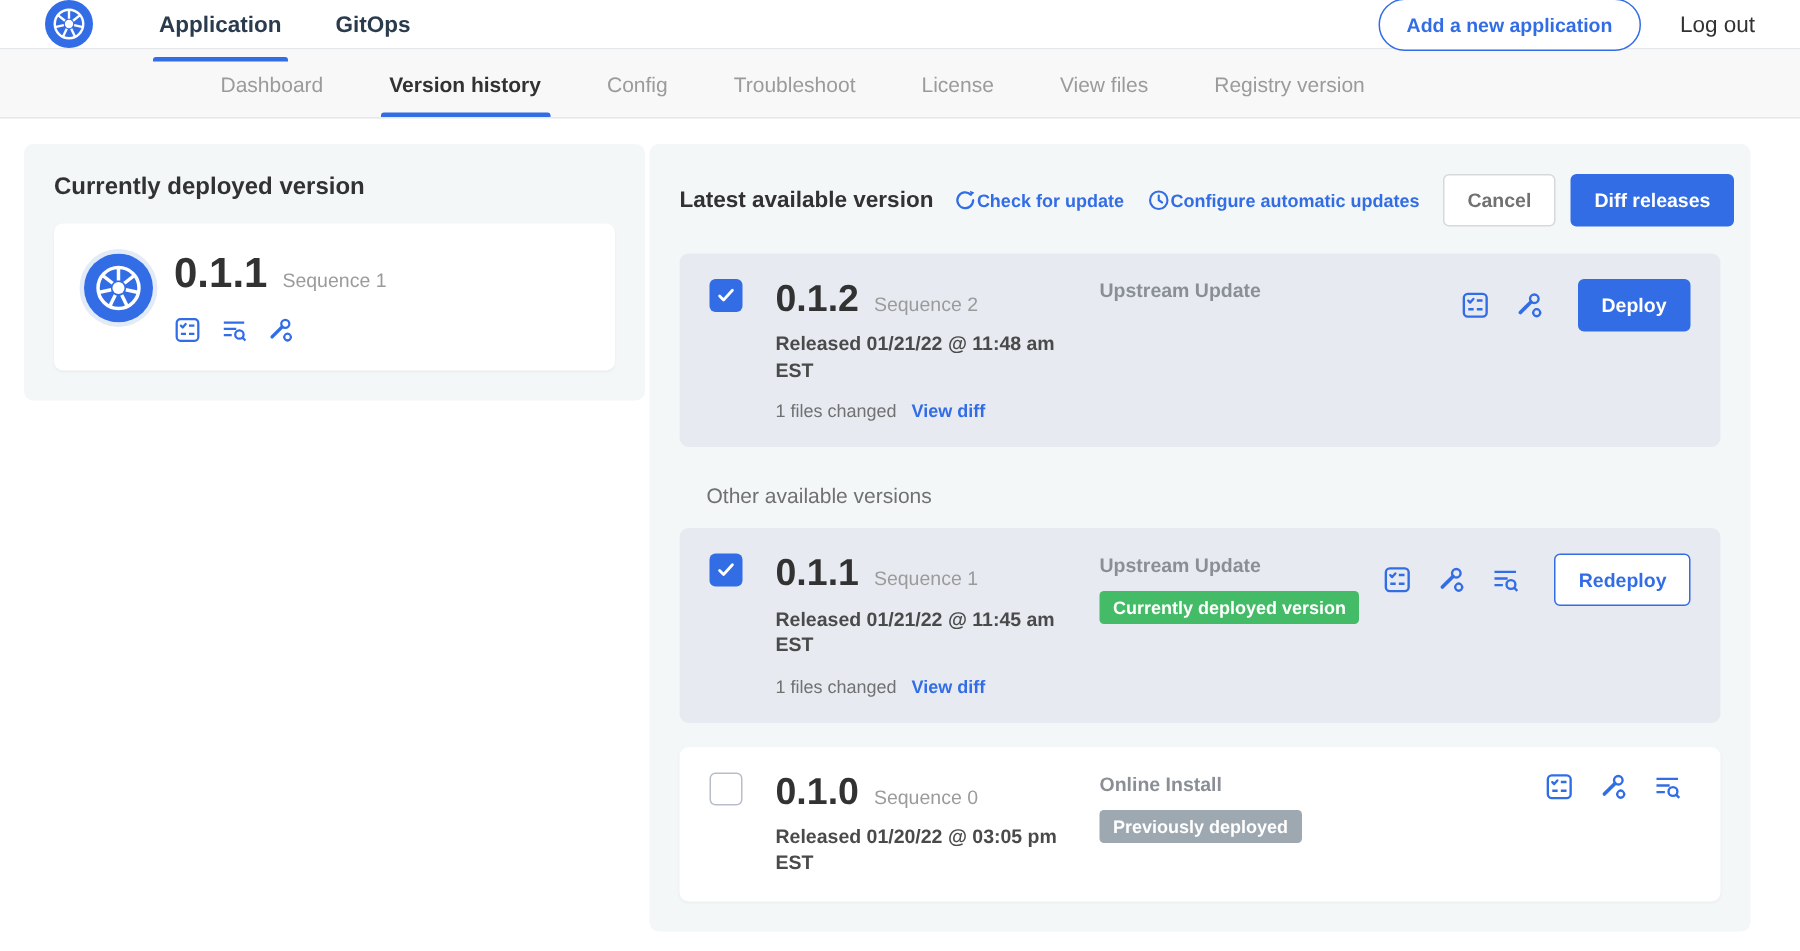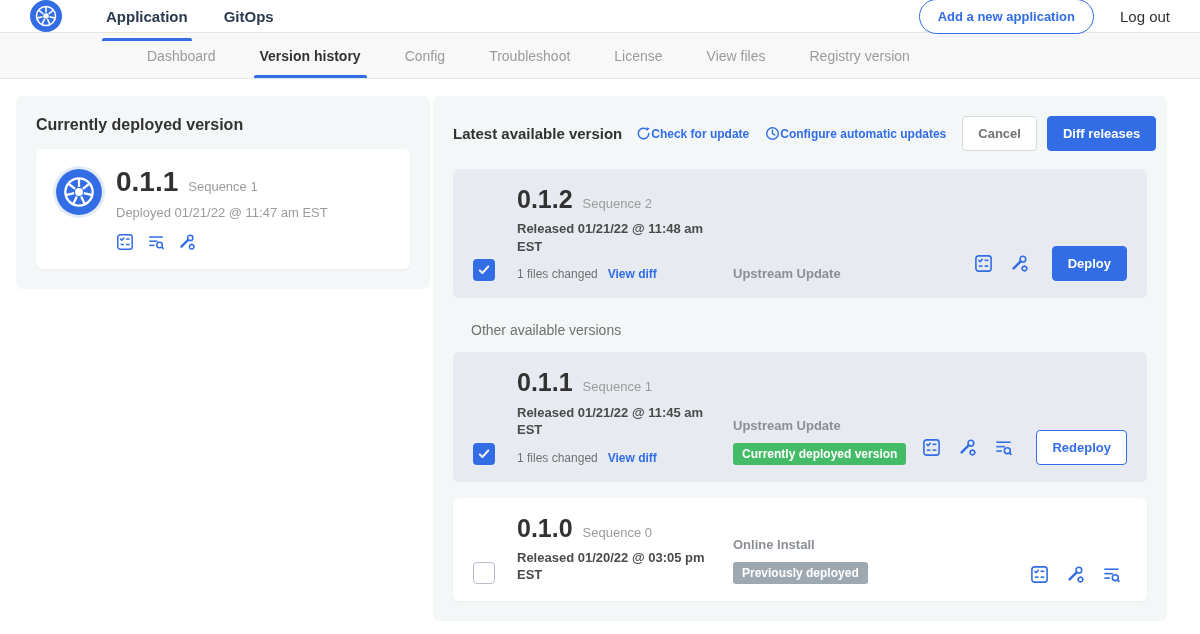--- a/index.html
+++ b/index.html
@@ -58,21 +58,21 @@
   .link { color:#326DE6; font-size:12px; font-weight:700; display:flex;
     align-items:center; gap:0; margin-right:16px; cursor:pointer; white-space:nowrap; }
   .btn { font-size:13px; font-weight:700; border-radius:4px; padding:9px 15px;
     font-family:inherit; cursor:pointer; white-space:nowrap; }
   .btn-cancel { background:#fff; border:1px solid #d6d9dc; color:#717171;
     margin-left:auto; margin-right:10px; }
   .btn-primary { background:#326DE6; border:1px solid #326DE6; color:#fff; }
   .btn-outline { background:#fff; border:1px solid #326DE6; color:#326DE6; }
 
   
-  .version-row { display:flex; align-items:flex-end; border-radius:6px;
+  .version-row { display:flex; align-items:flex-start; border-radius:6px;
     padding:17px 20px; }
   .version-row.selected { background:#e7ebf1; }
   .version-row.plain { background:#fff; box-shadow:0 1px 2px rgba(0,0,0,.04); }
   .checkbox { width:22px; height:22px; border-radius:4px; margin-right:22px;
     flex-shrink:0; cursor:pointer; display:flex; align-items:center; justify-content:center; }
   .checkbox.checked { background:#326DE6; }
   .checkbox.unchecked { background:#fff; border:1px solid #b7bec9; }
   .version-info { width:212px; flex-shrink:0; }
   .version-number { font-size:25px; font-weight:700; color:#323232; line-height:1.05; }
   .released { font-size:13px; font-weight:700; color:#4a4a4a; margin-top:8px;
@@ -148,21 +148,20 @@
             <line x1="12.6" y1="16.8" x2="6.7" y2="18.1"></line>
             <line x1="13.3" y1="13.8" x2="8.6" y2="10.1"></line>
           </g>
         </svg>
       </div>
       <div>
         <div class="version-line">
           <span class="version-number-lg">0.1.1</span>
           <span class="sequence">Sequence 1</span>
         </div>
-        <div class="deployed-ts">Deployed 01/21/22 @ 11:47 am EST</div>
         <div class="icon-row">
           <span class="icon-btn">
             <svg viewBox="0 0 18 18" width="18" height="18" fill="none" stroke="#326DE6" stroke-width="1.5">
               <rect x="1.8" y="1.8" width="14.4" height="14.4" rx="2.5"></rect>
               <path d="M4.6 6.1l1.2 1.2 2-2.3" stroke-linecap="round" stroke-linejoin="round"></path>
               <line x1="10" y1="6" x2="13.6" y2="6"></line>
               <line x1="4.6" y1="11.5" x2="8" y2="11.5"></line>
               <line x1="10" y1="11.5" x2="13.6" y2="11.5"></line>
             </svg>
           </span>

